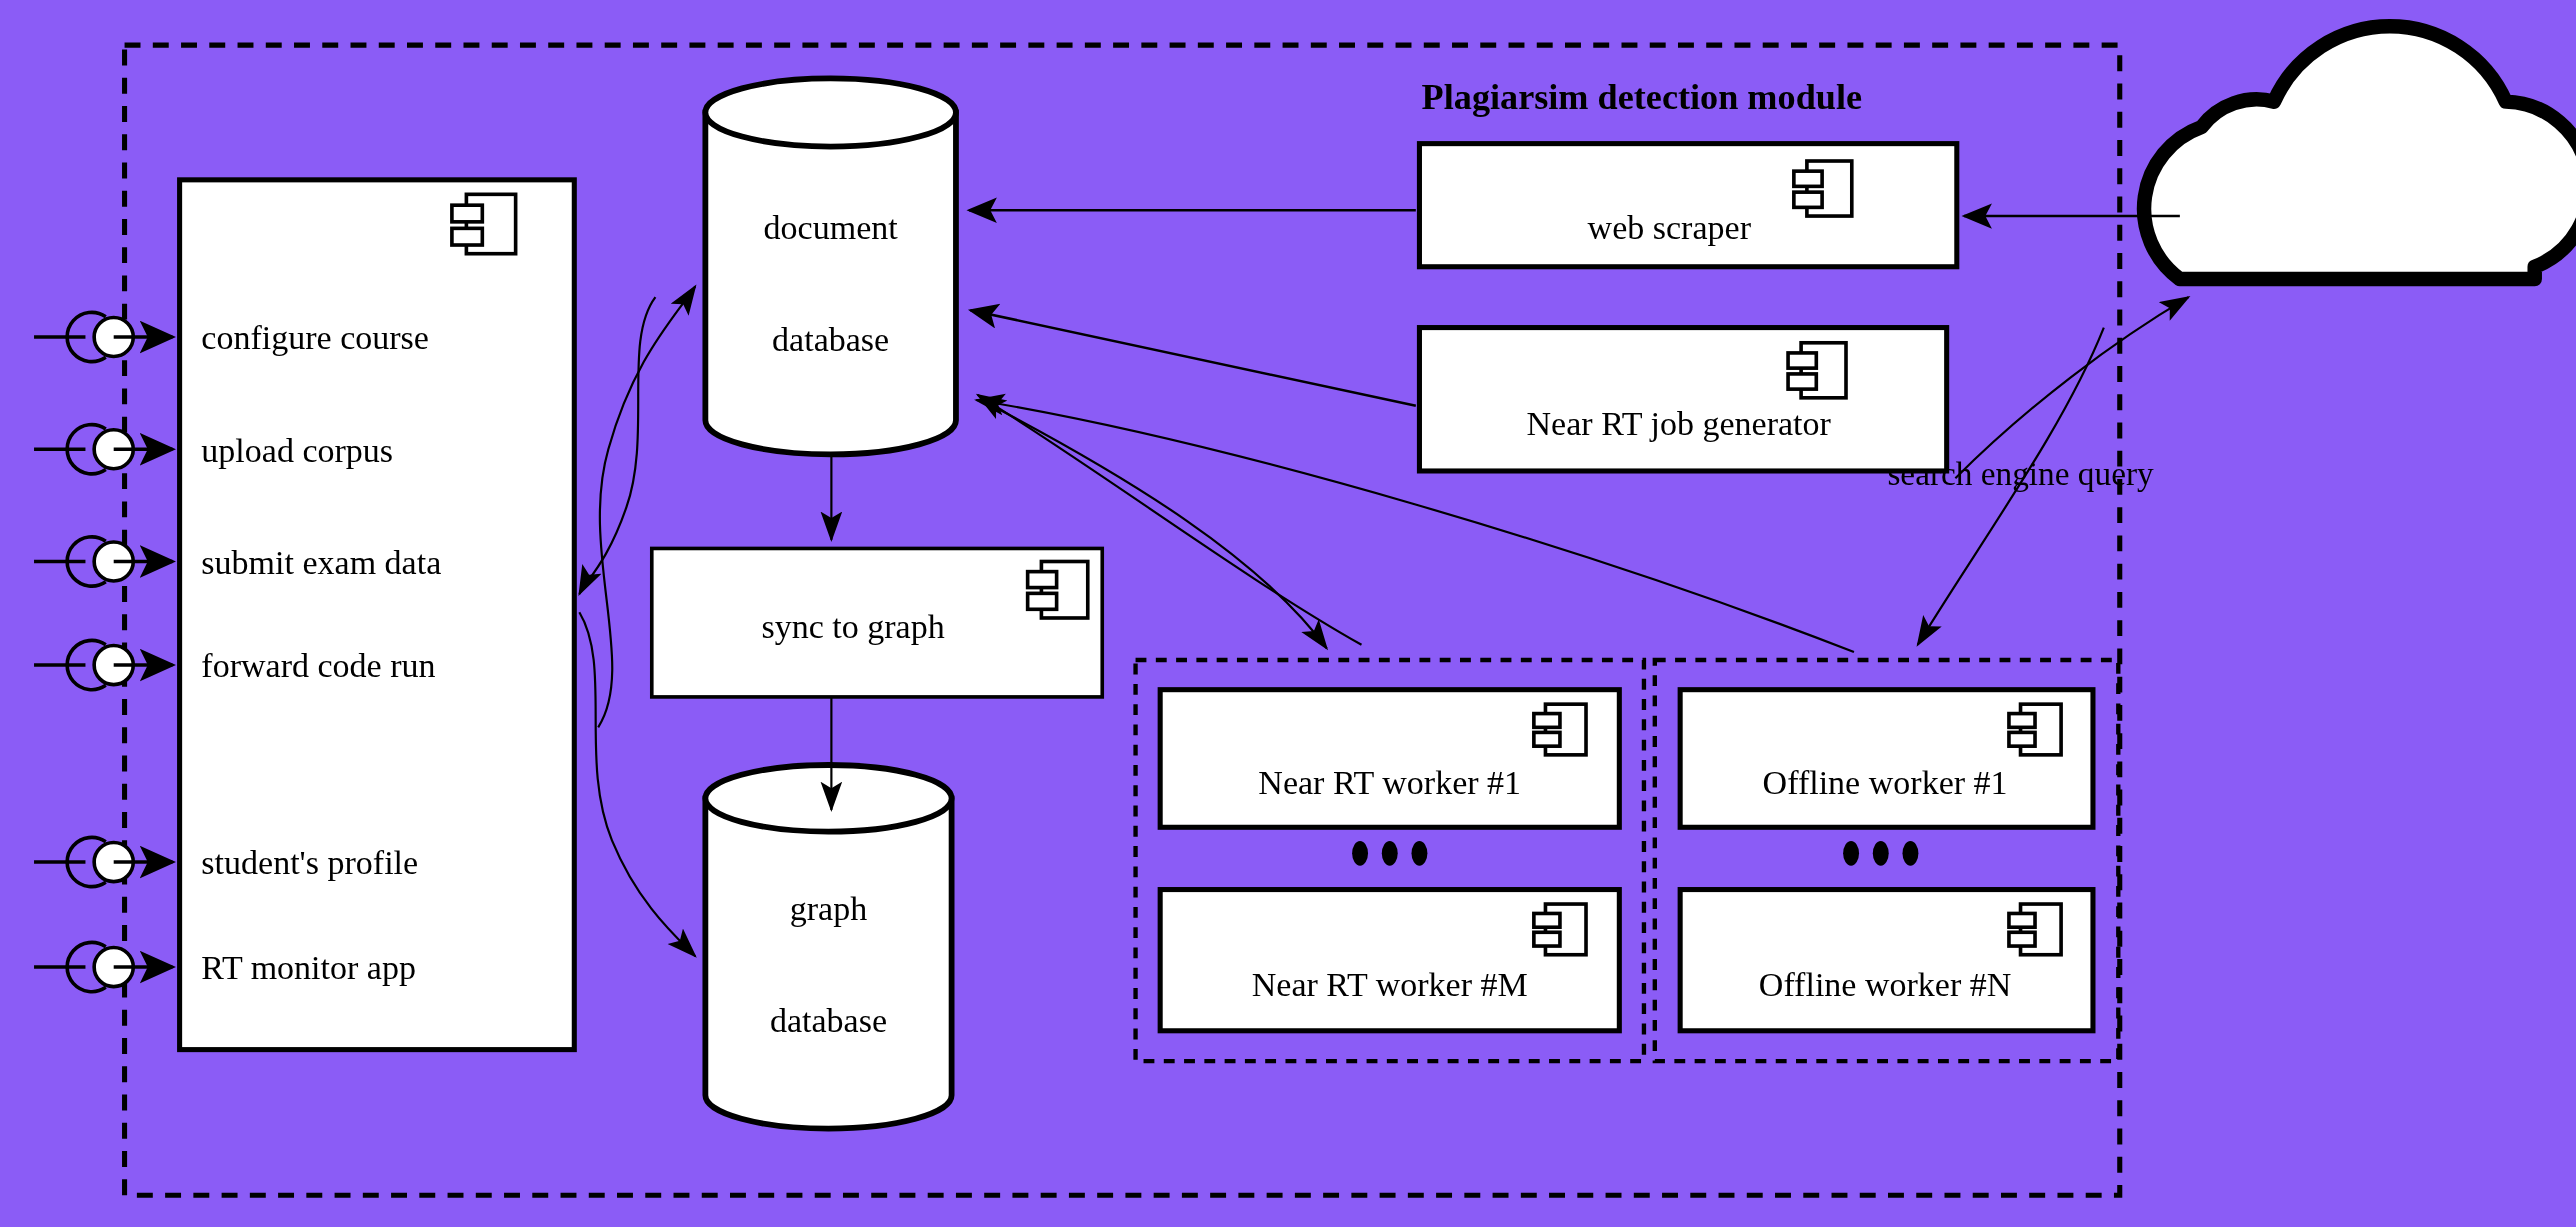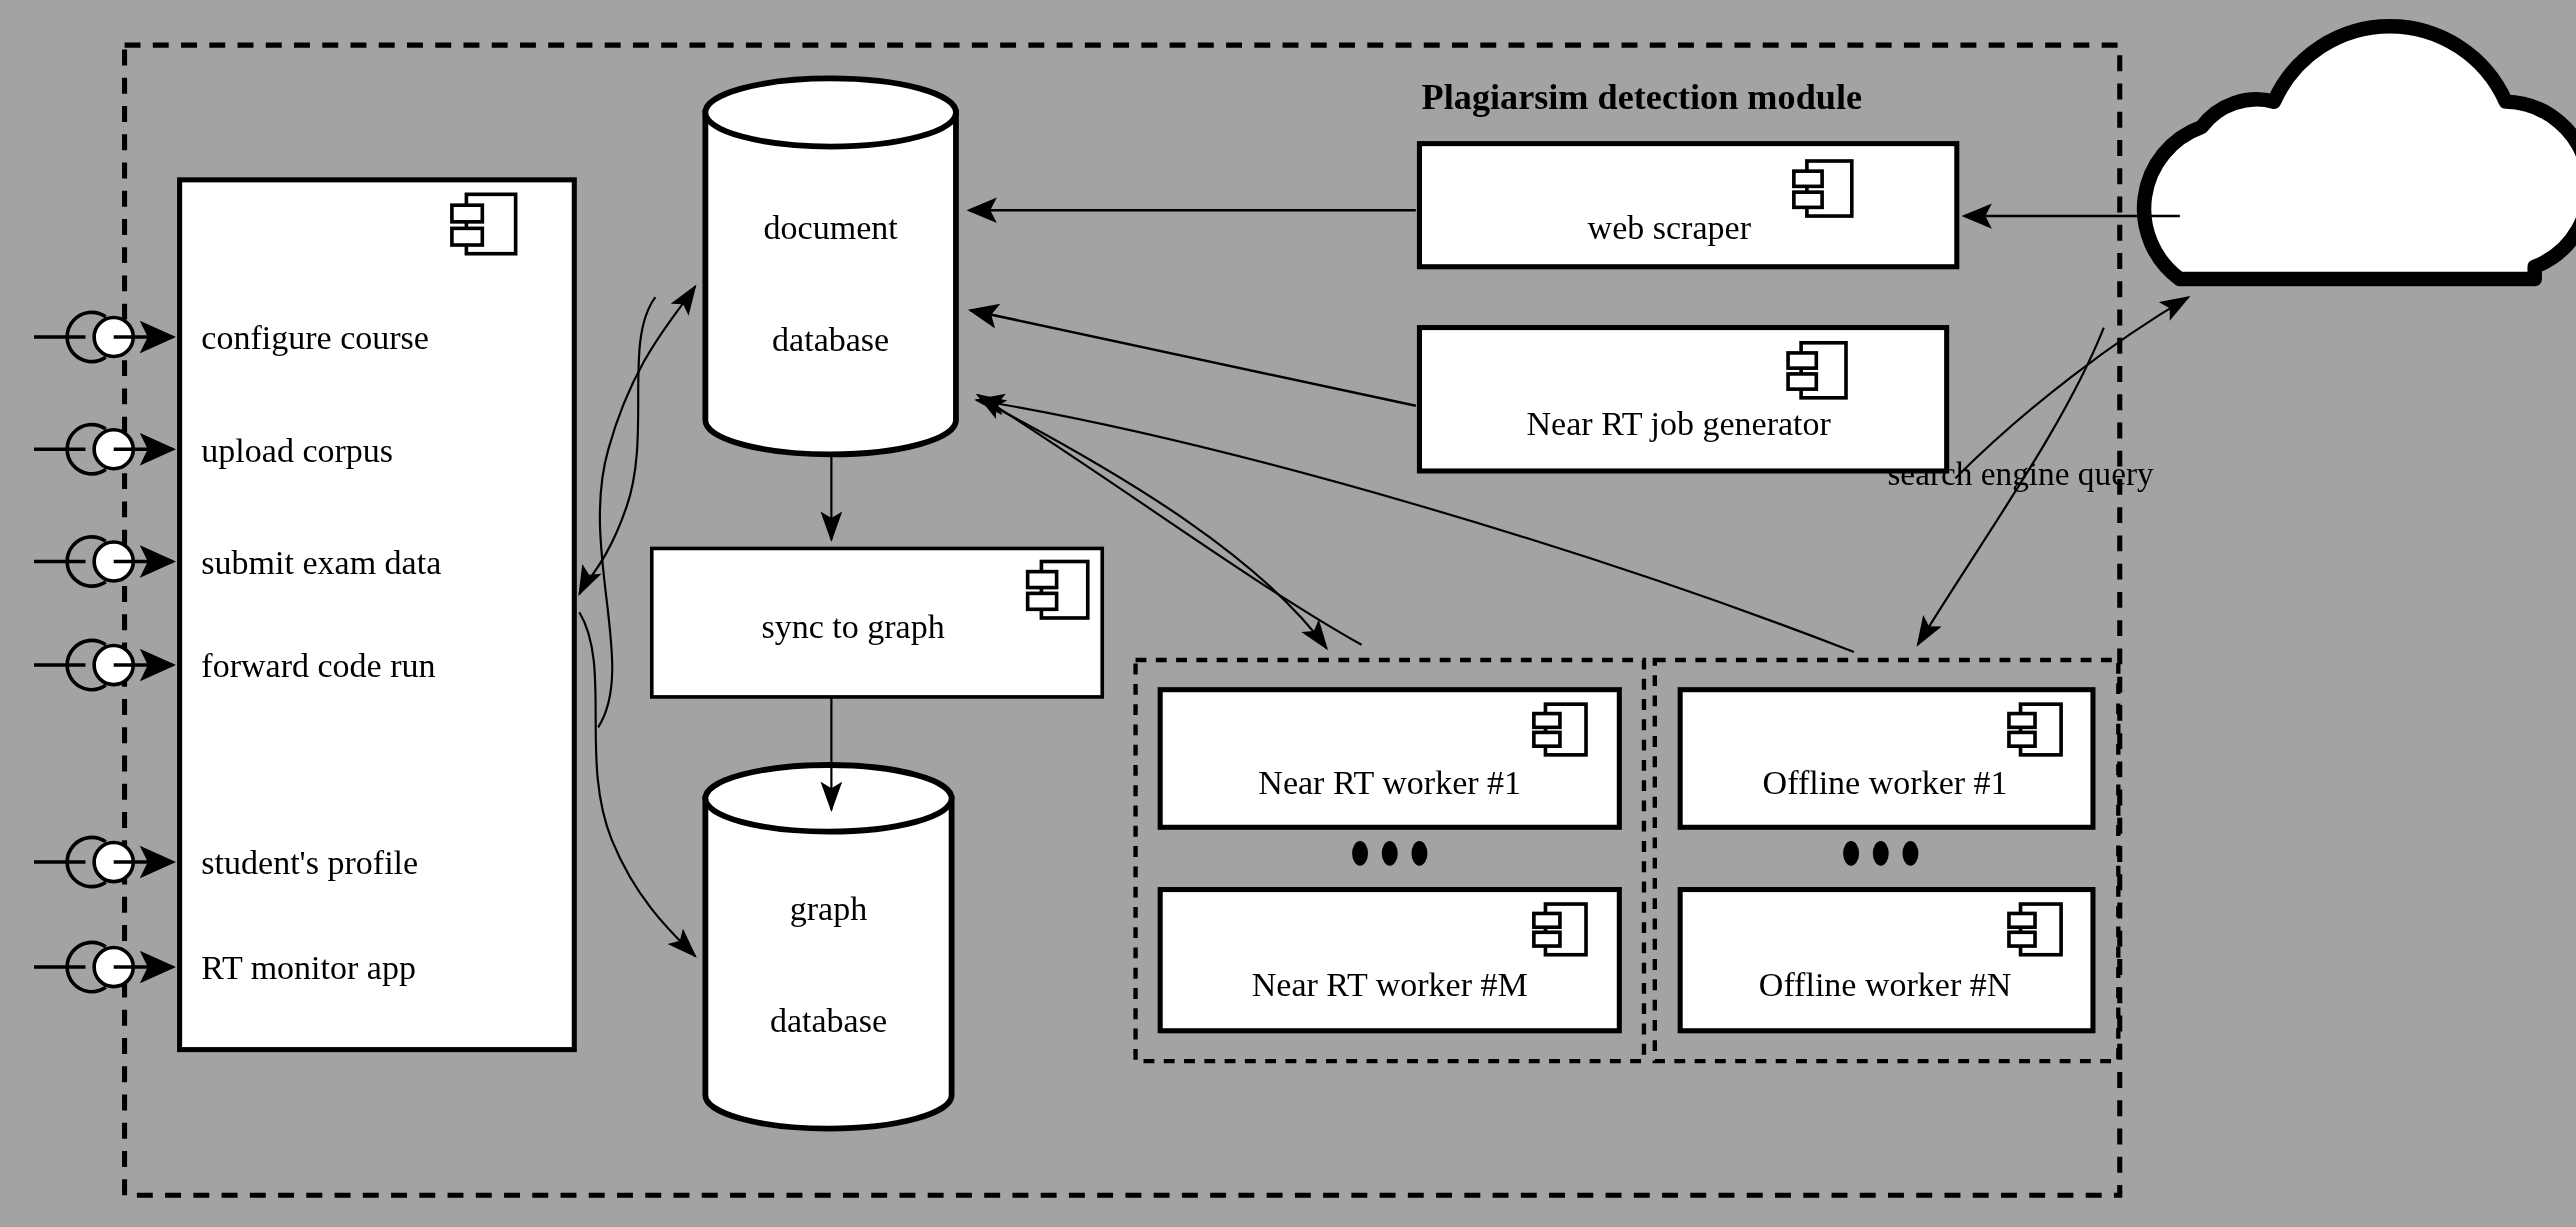--- a/index.html
+++ b/index.html
@@ -4,21 +4,21 @@
 <style>
   html, body {
     margin: 0;
     padding: 0;
     background: #ffffff;
   }
   #stage {
     position: relative;
     width: 2576px;
     height: 1228px;
-    background: #a3a3a3;
+    background: #8b5cf6;
     overflow: hidden;
     font-family: "Liberation Serif", "DejaVu Serif", serif;
   }
   #diagram-svg {
     position: absolute;
     left: 0;
     top: 0;
     width: 2576px;
     height: 1228px;
   }

